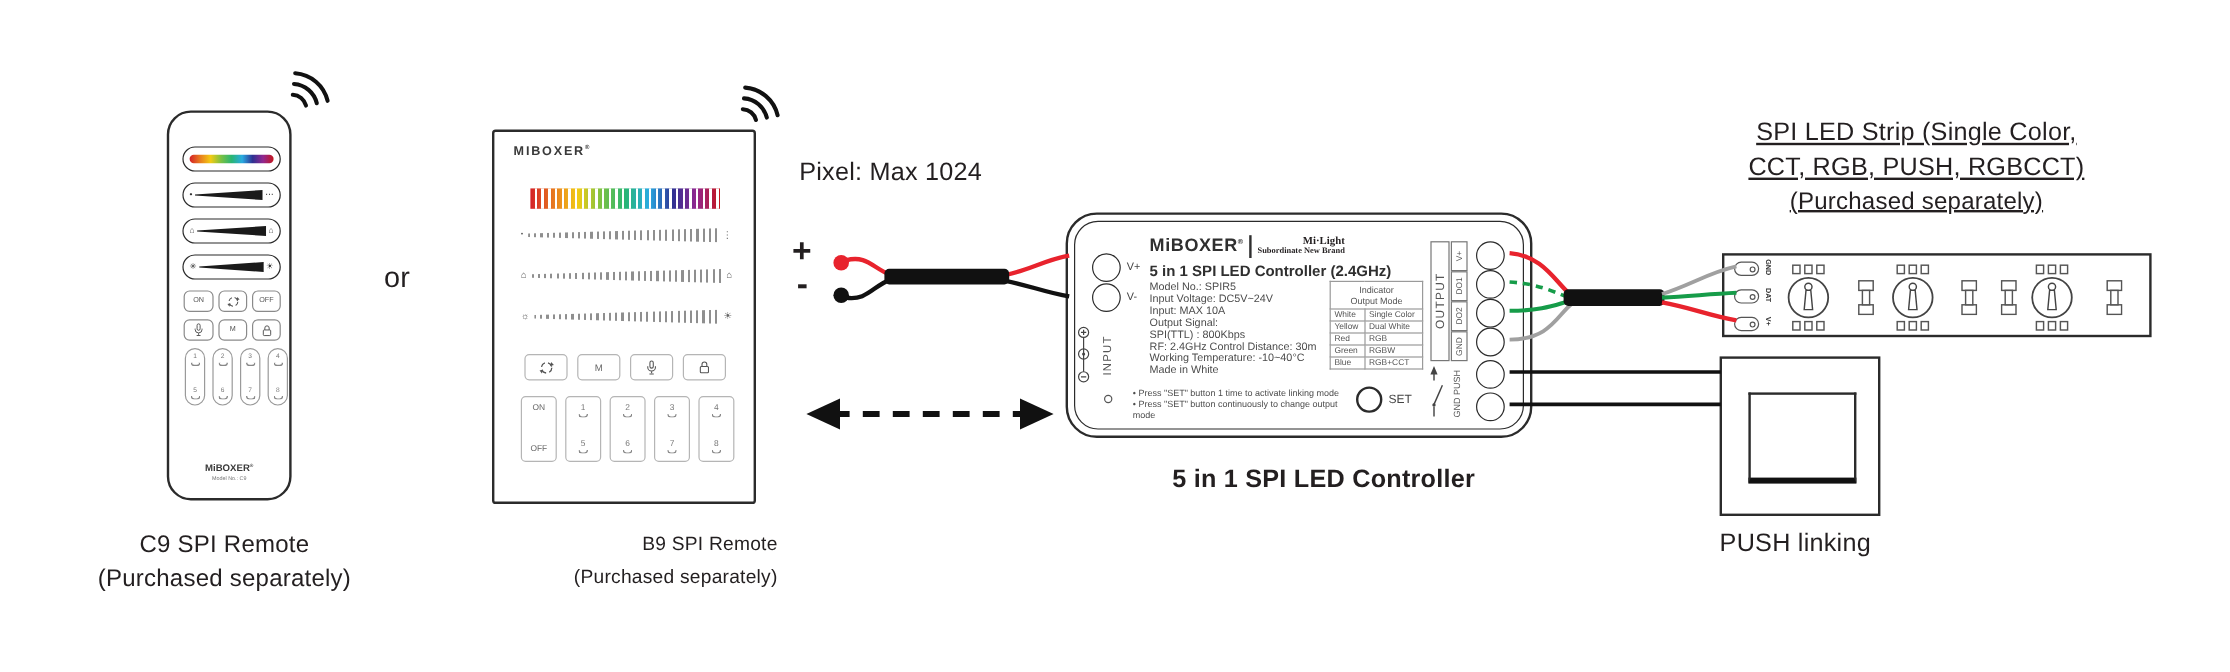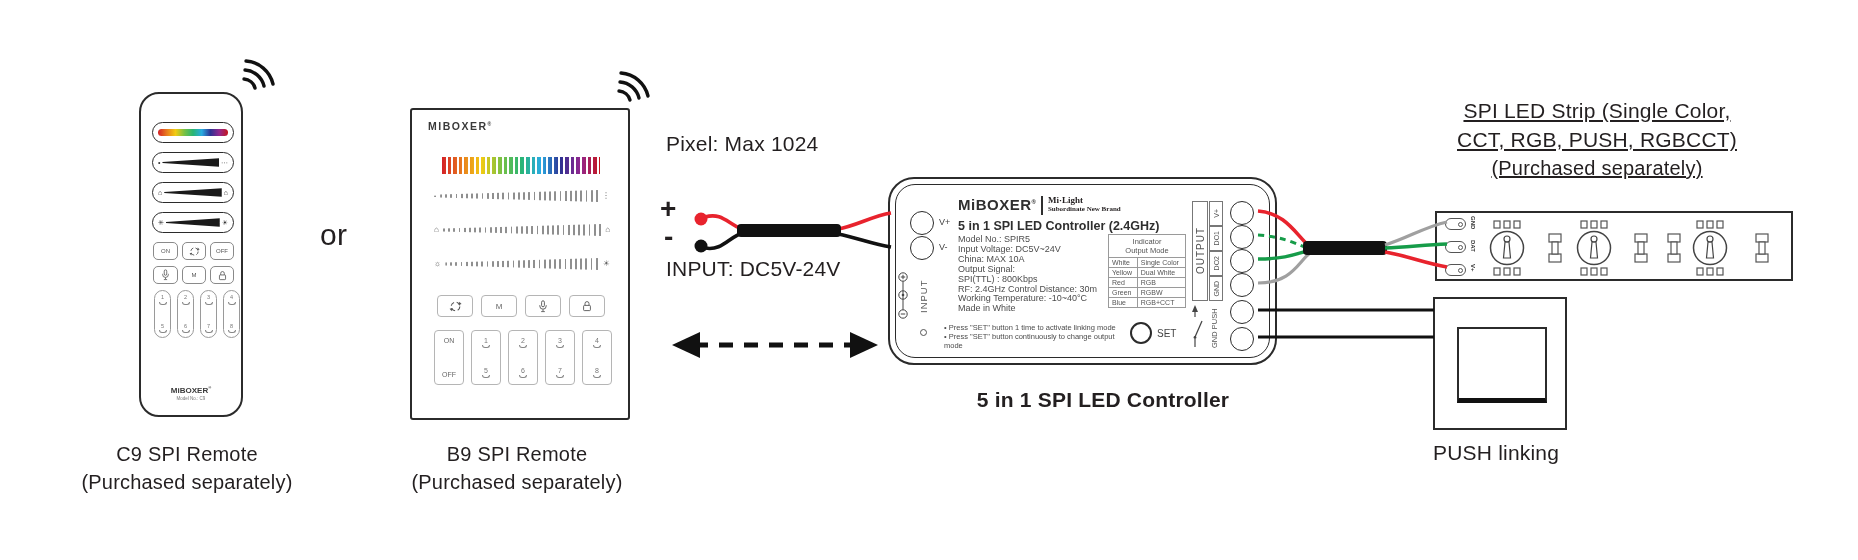--- a/index.html
+++ b/index.html
@@ -142,21 +142,21 @@
     </div>
     <div class="zpill" style="left:82px; top:196px;">
       <span class="zkey"><span>4</span><span class="br"></span></span>
       <span class="zkey"><span>8</span><span class="br"></span></span>
     </div>
 
     <div class="c9brand" style="top:291px; font-size:8px; font-weight:bold; color:#3a3a3a;"><span>MiBOXER</span><sup style="font-size:4px;">®</sup></div>
     <div class="c9brand" style="top:302px; font-size:4.5px; color:#777;">Model No.: C9</div>
   </div>
 
-  <div class="abs cap" style="left:320px; top:218px; font-size:30px;">or</div>
+  <div class="abs cap" style="left:320px; top:218px; font-size:24px;">or</div>
 
   <svg class="abs" style="left:612px; top:58px;" width="42" height="50" viewBox="0 0 42 50">
     <path d="M7,33 A12 12 0 0 1 18,42" fill="none" stroke="#111" stroke-width="3.4" stroke-linecap="round"></path>
     <path d="M8,24 A21 21 0 0 1 27,40" fill="none" stroke="#111" stroke-width="3.4" stroke-linecap="round"></path>
     <path d="M9,15 A30 30 0 0 1 36,38" fill="none" stroke="#111" stroke-width="3.4" stroke-linecap="round"></path>
   </svg>
 
   <div class="abs b9" style="left:410px; top:108px;">
     <div class="b9logo"><span>MIBOXER</span><sup style="font-size:5px;">®</sup></div>
     <div class="segbar"></div>
@@ -220,21 +220,20 @@
     </div>
     <div class="btn tall" style="left:170px; top:220px; width:30px; height:55px;">
       <span class="zkey" style="font-size:7px;"><span>4</span><span class="br"></span></span>
       <span class="zkey" style="font-size:7px;"><span>8</span><span class="br"></span></span>
     </div>
   </div>
 
   <div class="abs cap" style="left:666px; top:132px; font-size:21px;">Pixel: Max 1024</div>
   <div class="abs cap" style="left:660px; top:193px; font-size:28px; font-weight:bold;">+</div>
   <div class="abs cap" style="left:664px; top:221px; font-size:28px; font-weight:bold;">-</div>
-  <div class="abs cap" style="left:666px; top:257px; font-size:21px;">INPUT: DC5V-24V</div>
 
   <div class="abs ctrl" style="left:888px; top:177px;">
     <div class="ctrl-inner"></div>
 
     <div class="abs term" style="left:20px; top:32px; width:24px; height:24px;"></div>
     <div class="abs term" style="left:20px; top:57px; width:24px; height:24px;"></div>
     <div class="abs" style="left:49px; top:38px; font-size:9px; color:#444;">V+</div>
     <div class="abs" style="left:49px; top:63px; font-size:9px; color:#444;">V-</div>
 
     <svg class="abs" style="left:6px; top:92px;" width="14" height="50" viewBox="0 0 14 50">
@@ -247,30 +246,30 @@
       <circle cx="7" cy="43" r="4.2" fill="none" stroke="#444" stroke-width="1"></circle>
       <line x1="4.8" y1="43" x2="9.2" y2="43" stroke="#444" stroke-width="1"></line>
     </svg>
     <div class="abs vtext" style="left:28px; top:94px; height:46px; font-size:9.5px; letter-spacing:1px;">INPUT</div>
     <div class="abs" style="left:30px; top:150px; width:7px; height:7px; border:1px solid #555; border-radius:50%;"></div>
 
     <div class="abs" style="left:68px; top:17px; display:flex; align-items:flex-start; gap:5px;">
       <div style="font-size:15px; font-weight:bold; letter-spacing:.5px; color:#2f2f2f;"><span>MiBOXER</span><sup style="font-size:6px;">®</sup></div>
       <div style="width:1.5px; height:19px; background:#2f2f2f;"></div>
       <div style="font-family:'Liberation Serif', serif;">
-        <div style="font-size:9px; font-weight:bold; line-height:9px;">Mi·Light</div>
+        <div style="font-size:9px; font-weight:bold; line-height:9px;text-align:right;">Mi·Light</div>
         <div style="font-size:7px; font-weight:bold; line-height:9px;">Subordinate New Brand</div>
       </div>
     </div>
     <div class="abs" style="left:68px; top:40px; font-size:12.5px; font-weight:bold; color:#2f2f2f;">5 in 1 SPI LED Controller (2.4GHz)</div>
 
     <div class="abs spec" style="left:68px; top:56px;">
       <div>Model No.: SPIR5</div>
       <div>Input Voltage: DC5V~24V</div>
-      <div>China: MAX 10A</div>
+      <div>Input: MAX 10A</div>
       <div>Output Signal:</div>
       <div>SPI(TTL) : 800Kbps</div>
       <div>RF: 2.4GHz  Control Distance: 30m</div>
       <div>Working Temperature: -10~40°C</div>
       <div>Made in White</div>
     </div>
 
     <table class="abs itable" style="left:218px; top:55px; width:78px;">
       <tbody>
           <tr>
@@ -417,21 +416,21 @@
     <div>SPI LED Strip (Single Color,</div>
     <div>CCT, RGB, PUSH, RGBCCT)</div>
     <div style="font-size:20px;">(Purchased separately)</div>
   </div>
   <div class="abs cap center" style="left:950px; top:388px; width:306px; font-size:21px;font-weight:bold;">5 in 1 SPI LED Controller</div>
   <div class="abs cap" style="left:1433px; top:441px; font-size:21px;">PUSH linking</div>
   <div class="abs cap center" style="left:56px; top:440px; width:262px; font-size:20px; line-height:28px;">
     <div>C9 SPI Remote</div>
     <div>(Purchased separately)</div>
   </div>
-  <div class="abs cap center" style="left:386px; top:440px; width:262px; font-size:20px; line-height:28px;">
+  <div class="abs cap center" style="left:386px; top:440px; width:262px; font-size:16px; line-height:28px;text-align:right;">
     <div>B9 SPI Remote</div>
     <div>(Purchased separately)</div>
   </div>
 
   <svg class="abs" style="left:0; top:0; pointer-events:none;" width="1858" height="560" viewBox="0 0 1858 560">
 
     <circle cx="701" cy="219" r="6.5" fill="#e8232d"></circle>
     <circle cx="701" cy="246" r="6.5" fill="#111"></circle>
     <path d="M705,217 C722,212 728,224 742,229" fill="none" stroke="#e8232d" stroke-width="3.6"></path>
     <path d="M705,248 C722,251 728,238 742,233" fill="none" stroke="#111" stroke-width="3.6"></path>

